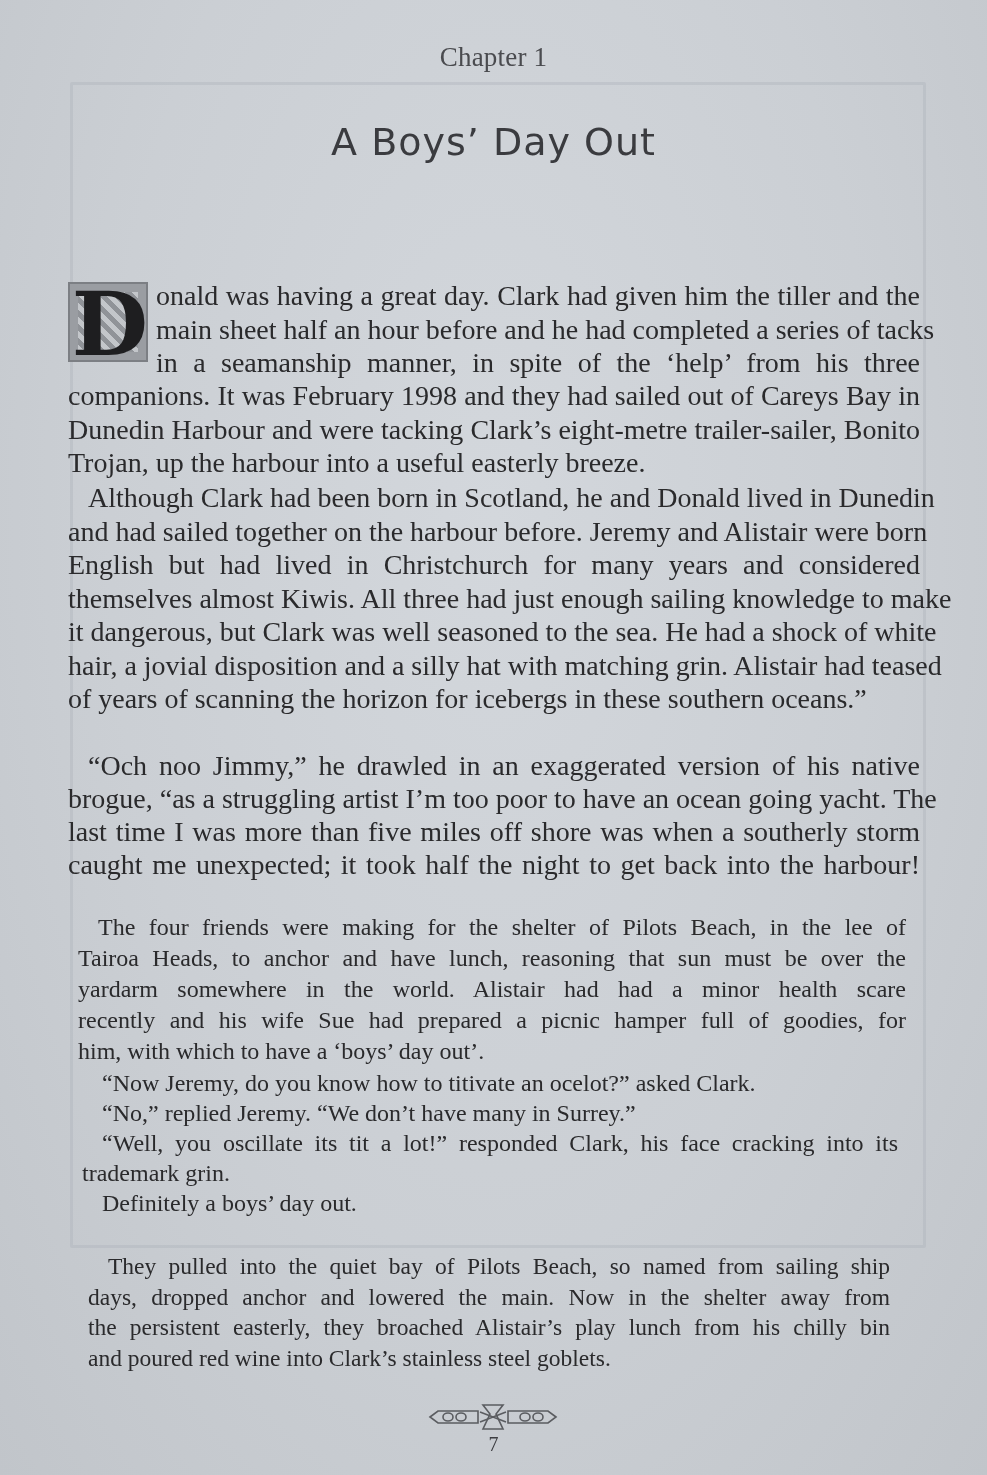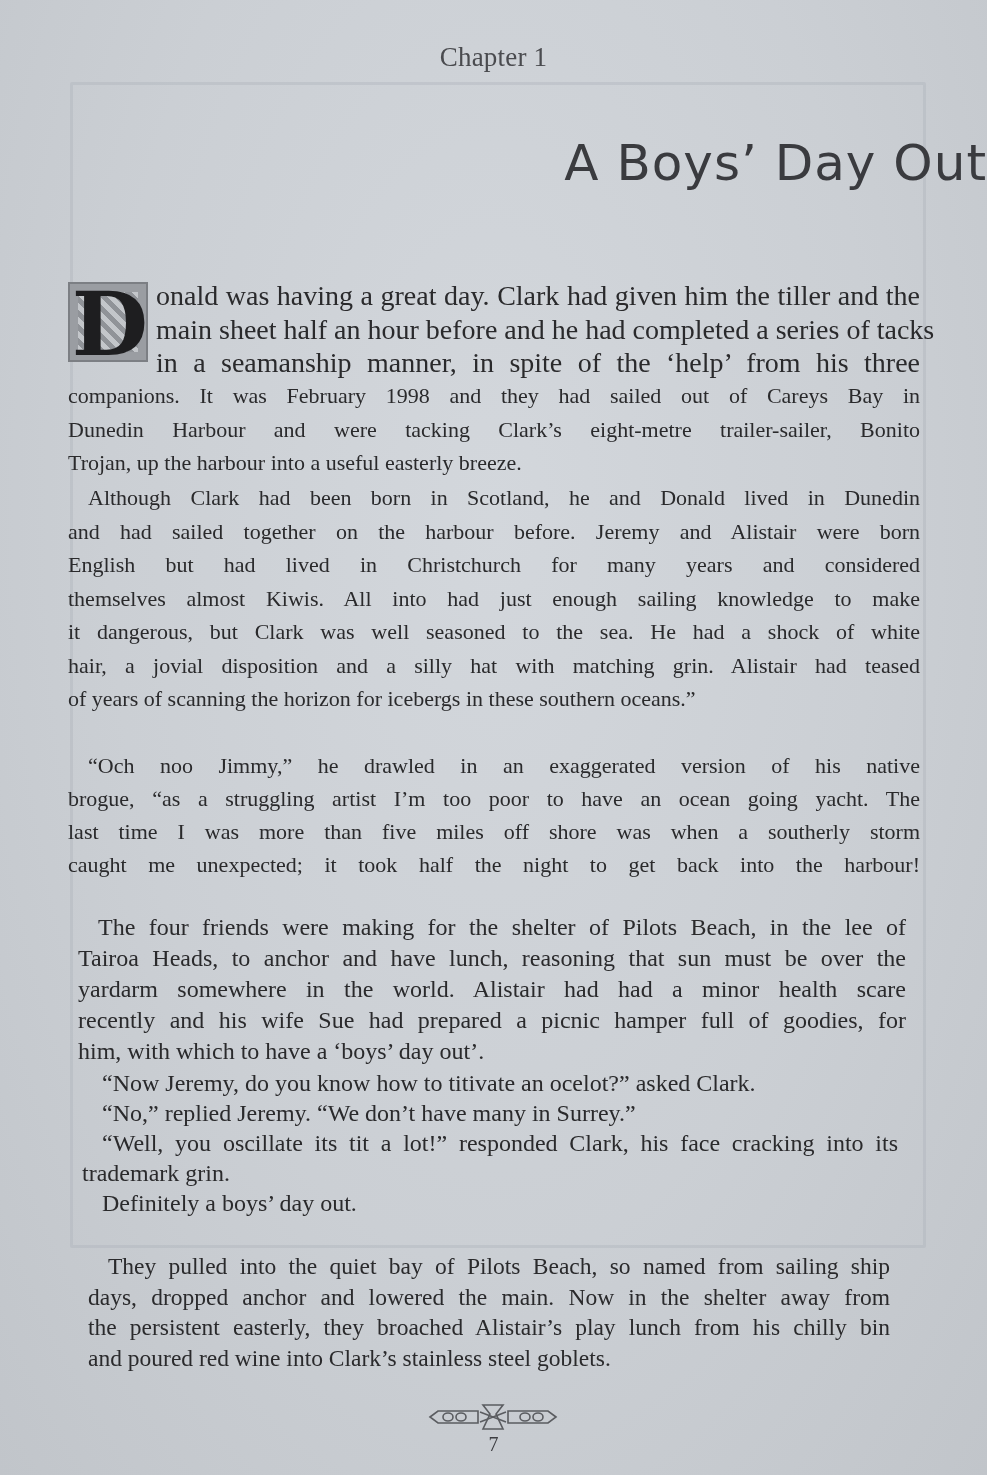--- a/index.html
+++ b/index.html
@@ -34,34 +34,34 @@
       position: absolute;
       top: 42px;
       left: 0; width: 987px;
       text-align: center;
       font-size: 27px;
       color: #4a4b4f;
       letter-spacing: 0.2px;
     }
     .chapter-title {
       position: absolute;
-      top: 134px;
+      top: 120px;
       left: 0; width: 987px;
-      text-align: right;
+      text-align: center;
       font-family: "DejaVu Sans", "Liberation Sans", sans-serif;
-      font-size: 50px;
+      font-size: 38px;
       font-weight: normal;
       color: #3a3b3f;
       letter-spacing: 1px;
     }
     .body-text {
       position: absolute;
       left: 68px;
       width: 852px;
-      font-size: 22px;
+      font-size: 28px;
       line-height: 33.5px;
       color: #2a2a2c;
     }
     .line {
       display: block;
       white-space: nowrap;
       text-align: justify;
       text-align-last: justify;
     }
     .line.last {
@@ -145,21 +145,21 @@
   <div class="body-text" style="top:379px;">
     <span class="line">companions. It was February 1998 and they had sailed out of Careys Bay in</span>
     <span class="line">Dunedin Harbour and were tacking Clark’s eight-metre trailer-sailer, Bonito</span>
     <span class="line last">Trojan, up the harbour into a useful easterly breeze.</span>
   </div>
 
   <div class="body-text" style="top:481px;">
     <span class="line indent">Although Clark had been born in Scotland, he and Donald lived in Dunedin</span>
     <span class="line">and had sailed together on the harbour before.  Jeremy and Alistair were born</span>
     <span class="line">English but had lived in Christchurch for many years and considered</span>
-    <span class="line">themselves almost Kiwis. All into had just enough sailing knowledge to make</span>
+    <span class="line">themselves almost Kiwis. All three had just enough sailing knowledge to make</span>
     <span class="line">it dangerous, but Clark was well seasoned to the sea. He had a shock of white</span>
     <span class="line">hair, a jovial disposition and a silly hat with matching grin. Alistair had teased</span>
     <span class="line last">of  years of scanning the horizon for icebergs in these southern oceans.”</span>
   </div>
 
   <div class="body-text" style="top:749px; line-height:33px;">
     <span class="line indent">“Och noo Jimmy,” he drawled in an exaggerated version of his native</span>
     <span class="line">brogue, “as a struggling artist I’m too poor to have an ocean going yacht. The</span>
     <span class="line">last time I was more than five miles off shore was when a southerly storm</span>
     <span class="line">caught me unexpected; it took half the night to get back into the harbour!</span>

